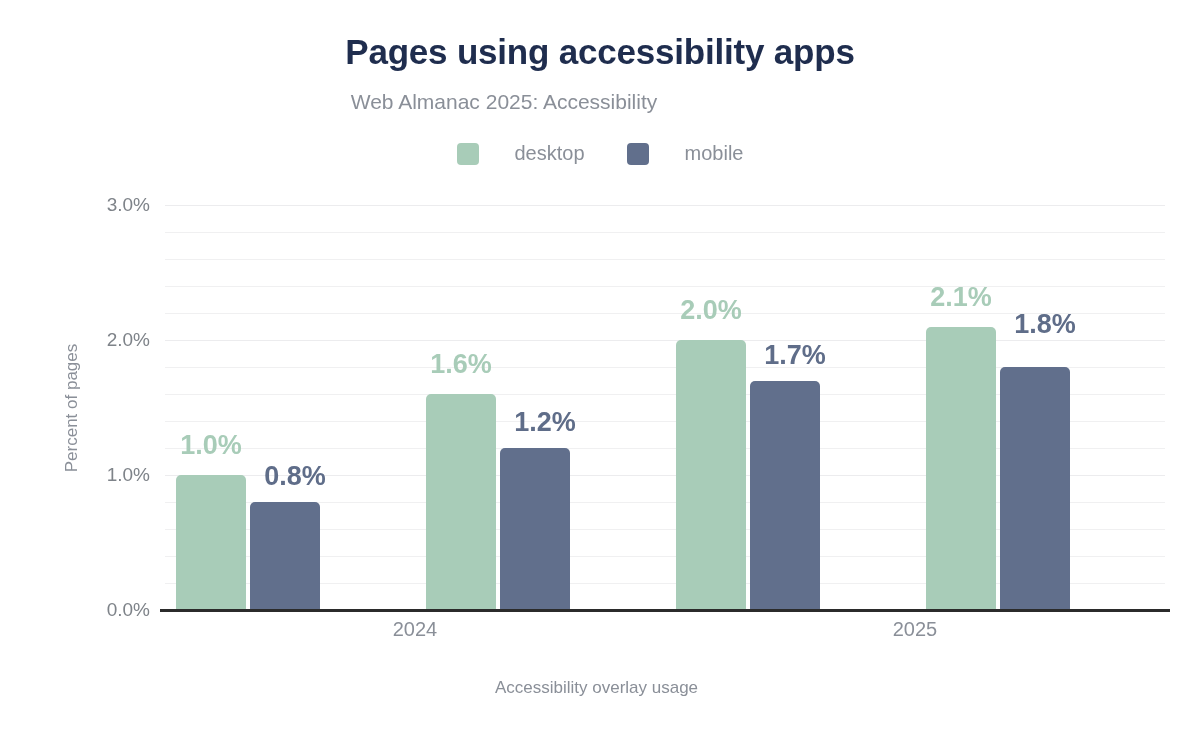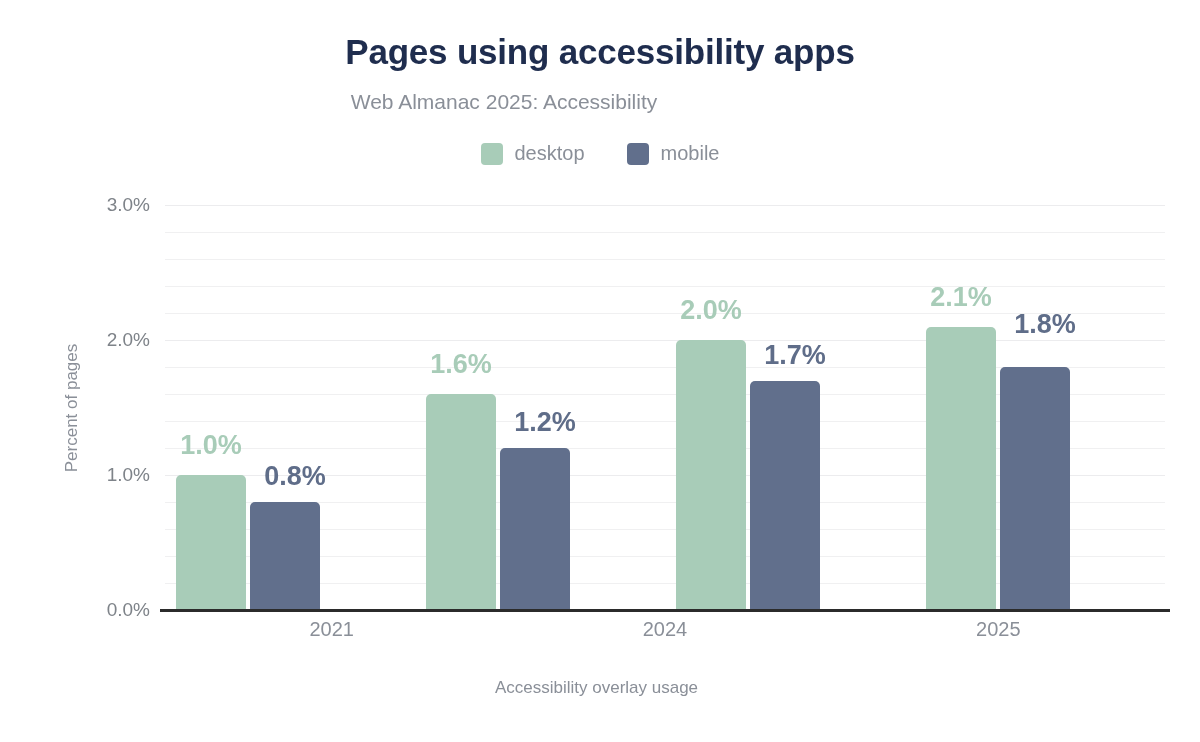--- a/index.html
+++ b/index.html
@@ -64,20 +64,21 @@
   .legend-swatch {
     width: 22px;
     height: 22px;
     border-radius: 4px;
     display: block;
   }
   .legend-label {
     font-size: 20px;
     color: #8a8f98;
     white-space: nowrap;
+    margin-left: 24px;
   }
 
   
   
   #plot {
     position: absolute;
     left: 165px;
     top: 205px;
     width: 1000px;
     height: 405px;
@@ -269,20 +270,19 @@
           <div class="bar-label desktop" style="color: rgb(168, 204, 184); left: 46px; bottom: 297.5px;">2.1%</div>
           <div class="bar mobile" style="height: 243px; background: rgb(97, 111, 140);"></div>
           <div class="bar-label mobile" style="color: rgb(95, 109, 137); left: 130px; bottom: 270px;">1.8%</div>
         </div>
       </div>
   </div>
 
   <div id="baseline"></div>
 
   <div id="xticks">
-      <div class="xtick-group">2021</div>
       <div class="xtick-group">2024</div>
       <div class="xtick-group">2025</div>
     </div>
 
   <div id="xlabel">Accessibility overlay usage</div>
 
 </div>
 
 </body></html>

